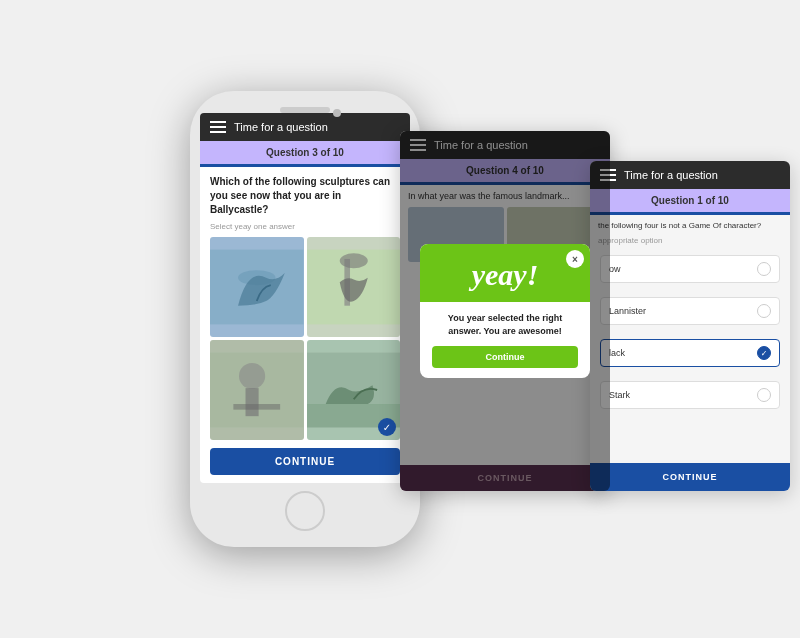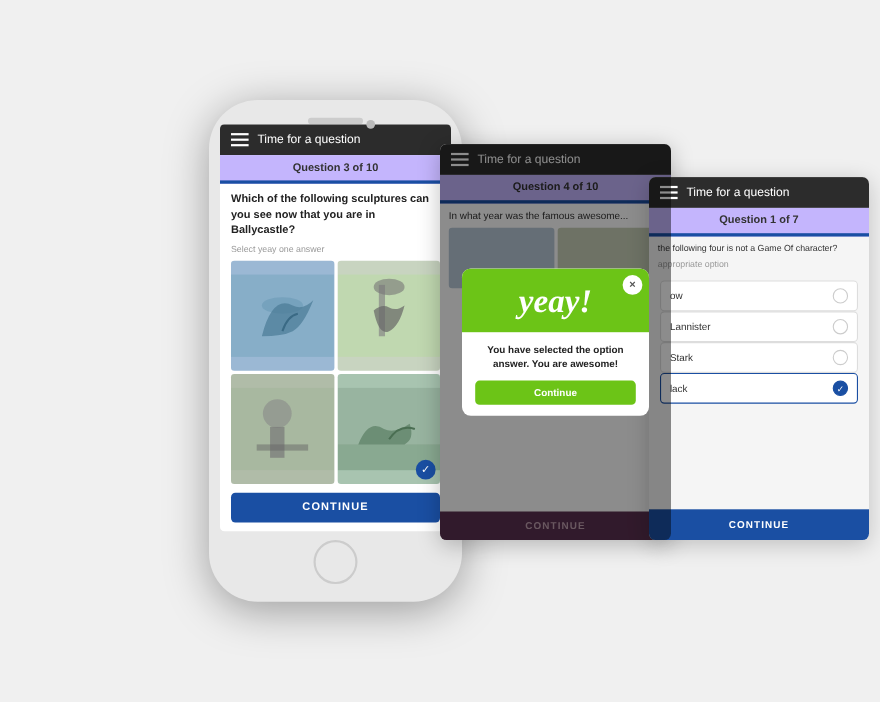--- a/index.html
+++ b/index.html
@@ -272,21 +272,21 @@
       position: absolute;
       right: -180px;
       top: 30px;
     }
 
     .radio-list {
       flex: 1;
       padding: 6px 10px;
       display: flex;
       flex-direction: column;
-      gap: 0;
+      gap: 14px;
     }
     .radio-item {
       background: #fff;
       border: 1px solid #ddd;
       border-radius: 4px;
       padding: 6px 8px;
       display: flex;
       justify-content: space-between;
       align-items: center;
       font-size: 9px;
@@ -410,73 +410,73 @@
       <div class="app-header">
         <div class="hamburger">
           <span></span>
             <span></span>
             <span></span>
         </div>
         <span class="app-header-title">Time for a question</span>
       </div>
       <div class="question-bar">Question 4 of 10</div>
       <div class="question-body" style="font-size:9px; color:#555; padding:6px 8px;">
-        <div style="margin-bottom:6px; font-size:9px; color:#333;">In what year was the famous awesome...</div>
+        <div style="margin-bottom:6px; font-size:9px; color:#333;">In what year was the famous landmark...</div>
 
         <div style="display:grid; grid-template-columns:1fr 1fr; gap:3px; flex:1;">
           <div style="background:#b8c8d8; border-radius:3px; height:55px;"></div>
           <div style="background:#c8d0b8; border-radius:3px; height:55px;"></div>
         </div>
       </div>
       <button class="screen2-continue">CONTINUE</button>
 
       <div class="modal-overlay">
         <div class="modal-card">
           <div class="modal-green">
             <div class="modal-close">×</div>
             <div class="yeay-text">yeay!</div>
           </div>
           <div class="modal-body">
-            <div class="modal-message">You have selected the option answer. You are awesome!</div>
+            <div class="modal-message">You year selected the right answer. You are awesome!</div>
             <button class="modal-continue-btn">Continue</button>
           </div>
         </div>
       </div>
     </div>
 
     <div class="screen3">
       <div class="app-header">
         <div class="hamburger">
           <span></span>
             <span></span>
             <span></span>
         </div>
         <span class="app-header-title">Time for a question</span>
       </div>
-      <div class="question-bar">Question 1 of 7</div>
+      <div class="question-bar">Question 1 of 10</div>
       <div style="padding:6px 8px; font-size:8px; color:#333; flex-shrink:0;">
         <span>the following four is not a Game Of character?</span>
       </div>
       <div style="padding:0 8px 4px; font-size:8px; color:#999;">appropriate option</div>
       <div class="radio-list">
 
       <div class="radio-item">
             <span>ow</span>
             <div class="radio-circle"></div>
           </div>
           <div class="radio-item">
             <span>Lannister</span>
             <div class="radio-circle"></div>
           </div>
+          <div class="radio-item selected">
+            <span>lack</span>
+            <div class="radio-circle checked"></div>
+          </div>
           <div class="radio-item">
             <span>Stark</span>
             <div class="radio-circle"></div>
           </div>
-          <div class="radio-item selected">
-            <span>lack</span>
-            <div class="radio-circle checked"></div>
-          </div>
         </div>
       <button class="screen3-continue">CONTINUE</button>
     </div>
 
   </div>
 </div>
 
 </body></html>

